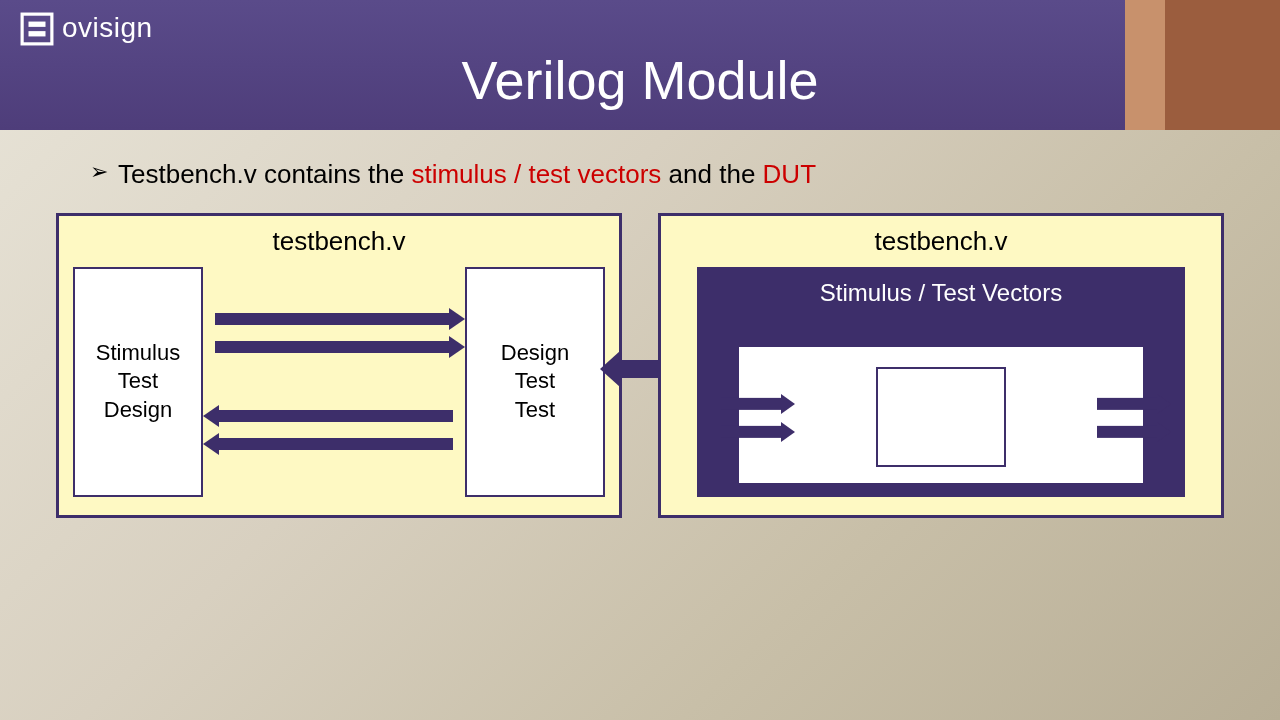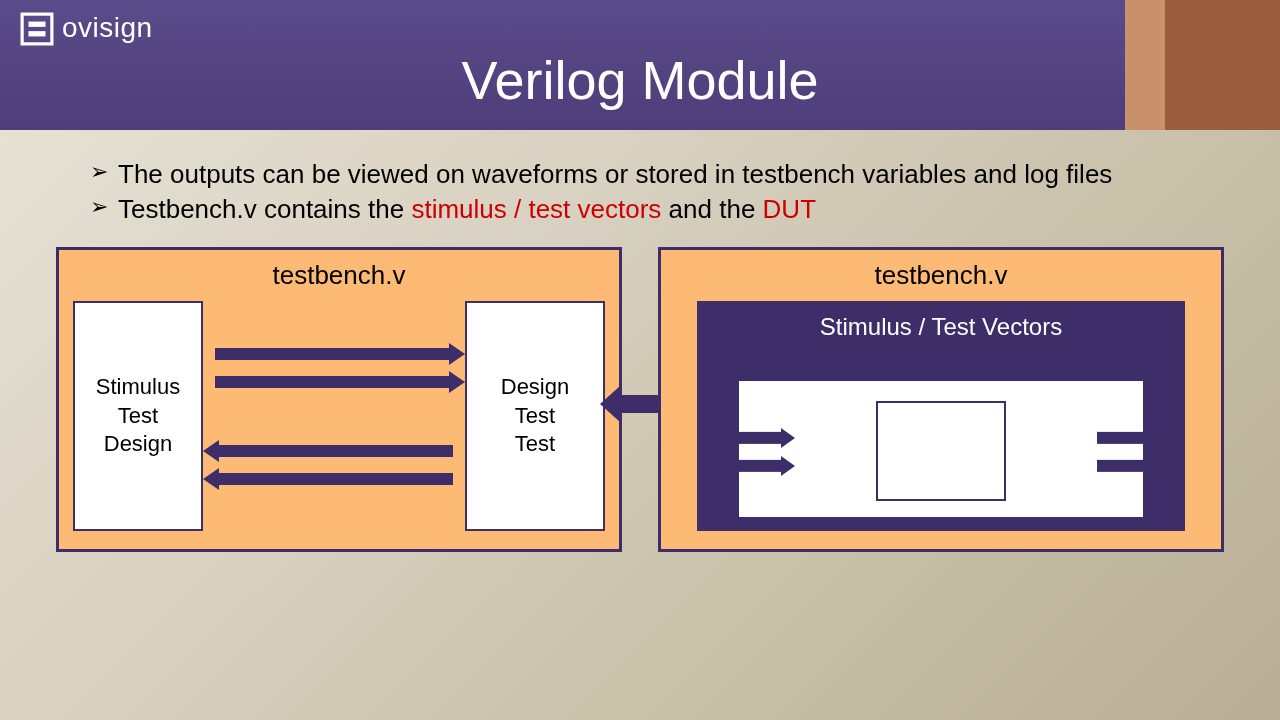--- a/index.html
+++ b/index.html
@@ -72,21 +72,21 @@
   .diagrams {
     display: flex;
     gap: 36px;
     margin-top: 22px;
     align-items: stretch;
     position: relative;
     padding: 0 6px;
   }
   .diagram-box {
     flex: 1;
-    background: #fdba74;
+    background: #fef9c3;
     border: 3px solid #3d2e6a;
     padding: 10px 14px 18px 14px;
     position: relative;
   }
   .dbox-title {
     text-align: center;
     font-size: 26px;
     color: #000;
     margin-bottom: 10px;
   }
@@ -245,21 +245,20 @@
         <rect x="8" y="18" width="16" height="5" fill="#fff"></rect>
       </svg>
     </span>
     <span>ovisign</span>
   </div>
   <div class="title">Verilog Module</div>
 </div>
 
 <div class="content">
   <ul class="bullets">
-    <li>The outputs can be viewed on waveforms or stored in testbench variables and log files</li>
     <li>
       <span>Testbench.v contains the </span><span class="hl">stimulus / test vectors</span><span> and the </span><span class="hl">DUT</span>
     </li>
   </ul>
 
   <div class="diagrams">
 
     <div class="diagram-box">
       <div class="dbox-title">testbench.v</div>
       <div class="left-inner">

